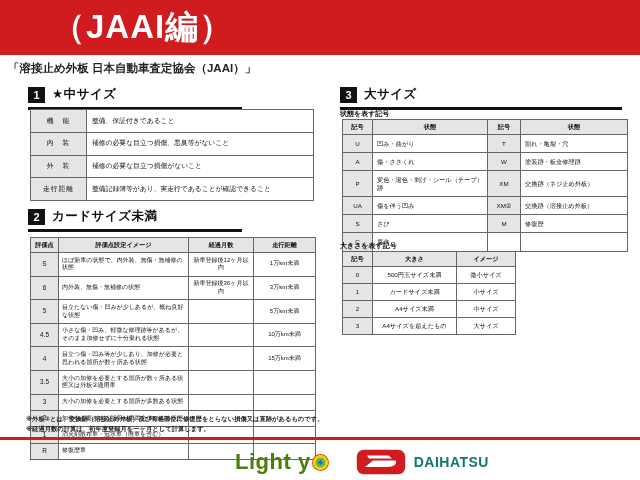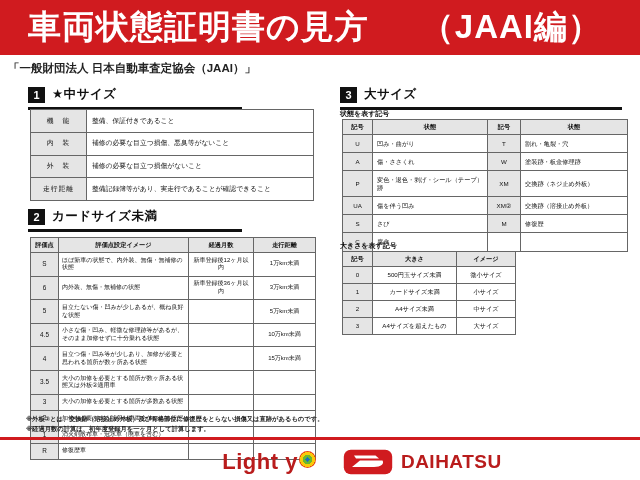--- a/index.html
+++ b/index.html
@@ -38,38 +38,37 @@
   
   .t4 td{font-size:6.2px;padding:4px 3px;text-align:center;}
   .t4 td:first-child{background:#e5e5e5;}
   
   .notes{position:absolute;left:26px;top:414px;width:330px;font-size:6.3px;
          font-weight:bold;line-height:1.55;color:#222;}
   
   .redrule{position:absolute;left:0;top:437px;width:640px;height:3px;background:#d01b1f;}
   .footer{position:absolute;left:0;top:443px;width:640px;height:37px;display:flex;
           align-items:center;justify-content:center;gap:26px;transform:translateX(42px);}
-  .slogan{display:flex;font-size:22px;font-weight:bold;color:#b91c1c;
+  .slogan{display:flex;align-items:center;font-size:22px;font-weight:bold;color:#4d7c0f;
           letter-spacing:0.5px;}
   .oicon{display:inline-block;width:17px;height:17px;border-radius:50%;margin:2px 1px 0 1px;
          background:radial-gradient(circle,#1d71b8 0 18%,#6ab82d 18% 40%,#f9c908 40% 62%,#e8470e 62% 100%);}
   .brand{display:flex;align-items:center;gap:8px;}
-  .brandname{font-size:19px;font-weight:bold;color:#b91c1c;letter-spacing:0.5px;}
+  .brandname{font-size:14px;font-weight:bold;color:#0f766e;letter-spacing:0.5px;}
 </style>
 </head>
 <body>
 
 <div class="page">
 
   <header class="band">
-    <span class="ttl">車両状態証明書の見方</span>
     <span class="ed">（JAAI編）</span>
   </header>
 
-  <div class="subtitle">「一般財団法人 日本自動車査定協会（JAAI）」</div>
+  <div class="subtitle">「溶接止め外板 日本自動車査定協会（JAAI）」</div>
 
   <div class="sec" style="left:28px;top:86px;width:214px;">
     <span class="num">1</span>
     <span class="st">★中サイズ</span>
   </div>
 
   <table class="t t1" style="left:30px;top:109px;width:284px;">
     <colgroup>
         <col style="width:56px">
         <col>

